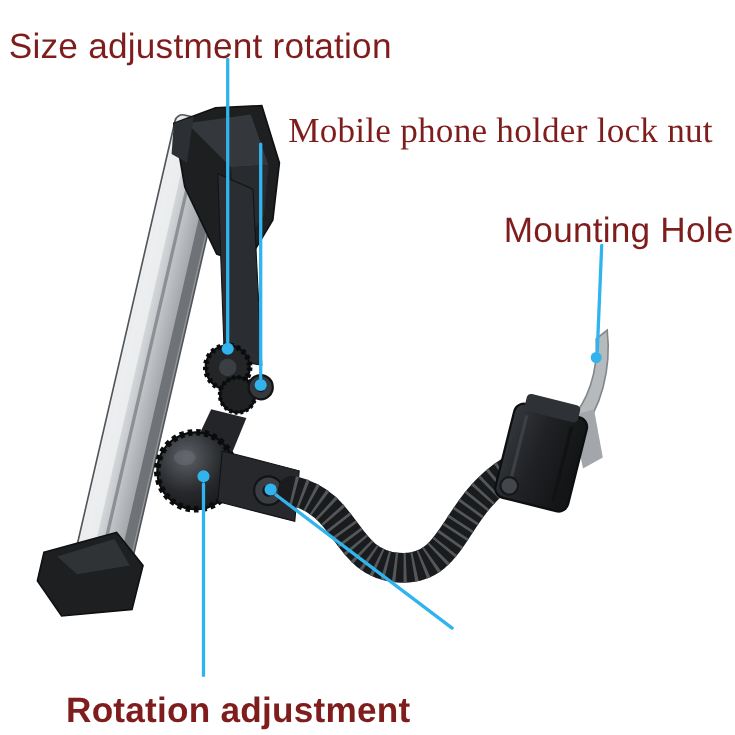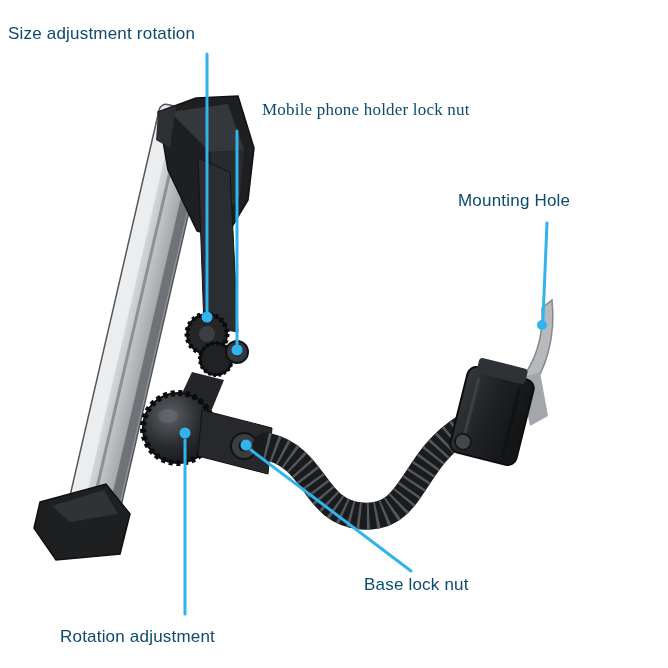--- a/index.html
+++ b/index.html
@@ -19,31 +19,31 @@
   }
   .illus {
     position: absolute;
     left: 0;
     top: 0;
     width: 668px;
     height: 668px;
   }
   .lbl {
     position: absolute;
-    color: #0c4a6e;
-    font-size: 17px;
+    color: #7f1d1d;
+    font-size: 32px;
     line-height: 1.15;
     white-space: nowrap;
     letter-spacing: 0.2px;
   }
   #lbl-size     { left: 8px;   top: 24px;  }
   #lbl-locknut  { left: 262px; top: 100px; font-family: Liberation Serif, serif; }
   #lbl-mount    { left: 458px; top: 191px; }
   #lbl-base     { left: 364px; top: 575px; }
-  #lbl-rotation { left: 60px;  top: 627px; }
+  #lbl-rotation { left: 60px;  top: 627px; font-weight: bold; }
 </style>
 </head>
 <body>
 
 <div class="stage">
 
   <svg class="illus" viewBox="0 0 668 668" xmlns="http://www.w3.org/2000/svg">
     <defs>
       <linearGradient id="gPhone" x1="0" y1="0" x2="1" y2="0">
         <stop offset="0" stop-color="#f1f2f3"></stop>
@@ -143,17 +143,16 @@
       <circle cx="185" cy="433" r="5.5"></circle>
     </g>
   </svg>
 
   <div class="lbl" id="lbl-size">Size adjustment rotation</div>
 
   <div class="lbl" id="lbl-locknut">Mobile phone holder lock nut</div>
 
   <div class="lbl" id="lbl-mount">Mounting Hole</div>
 
-  <div class="lbl" id="lbl-base">Base lock nut</div>
 
   <div class="lbl" id="lbl-rotation">Rotation adjustment</div>
 
 </div>
 
 </body></html>

